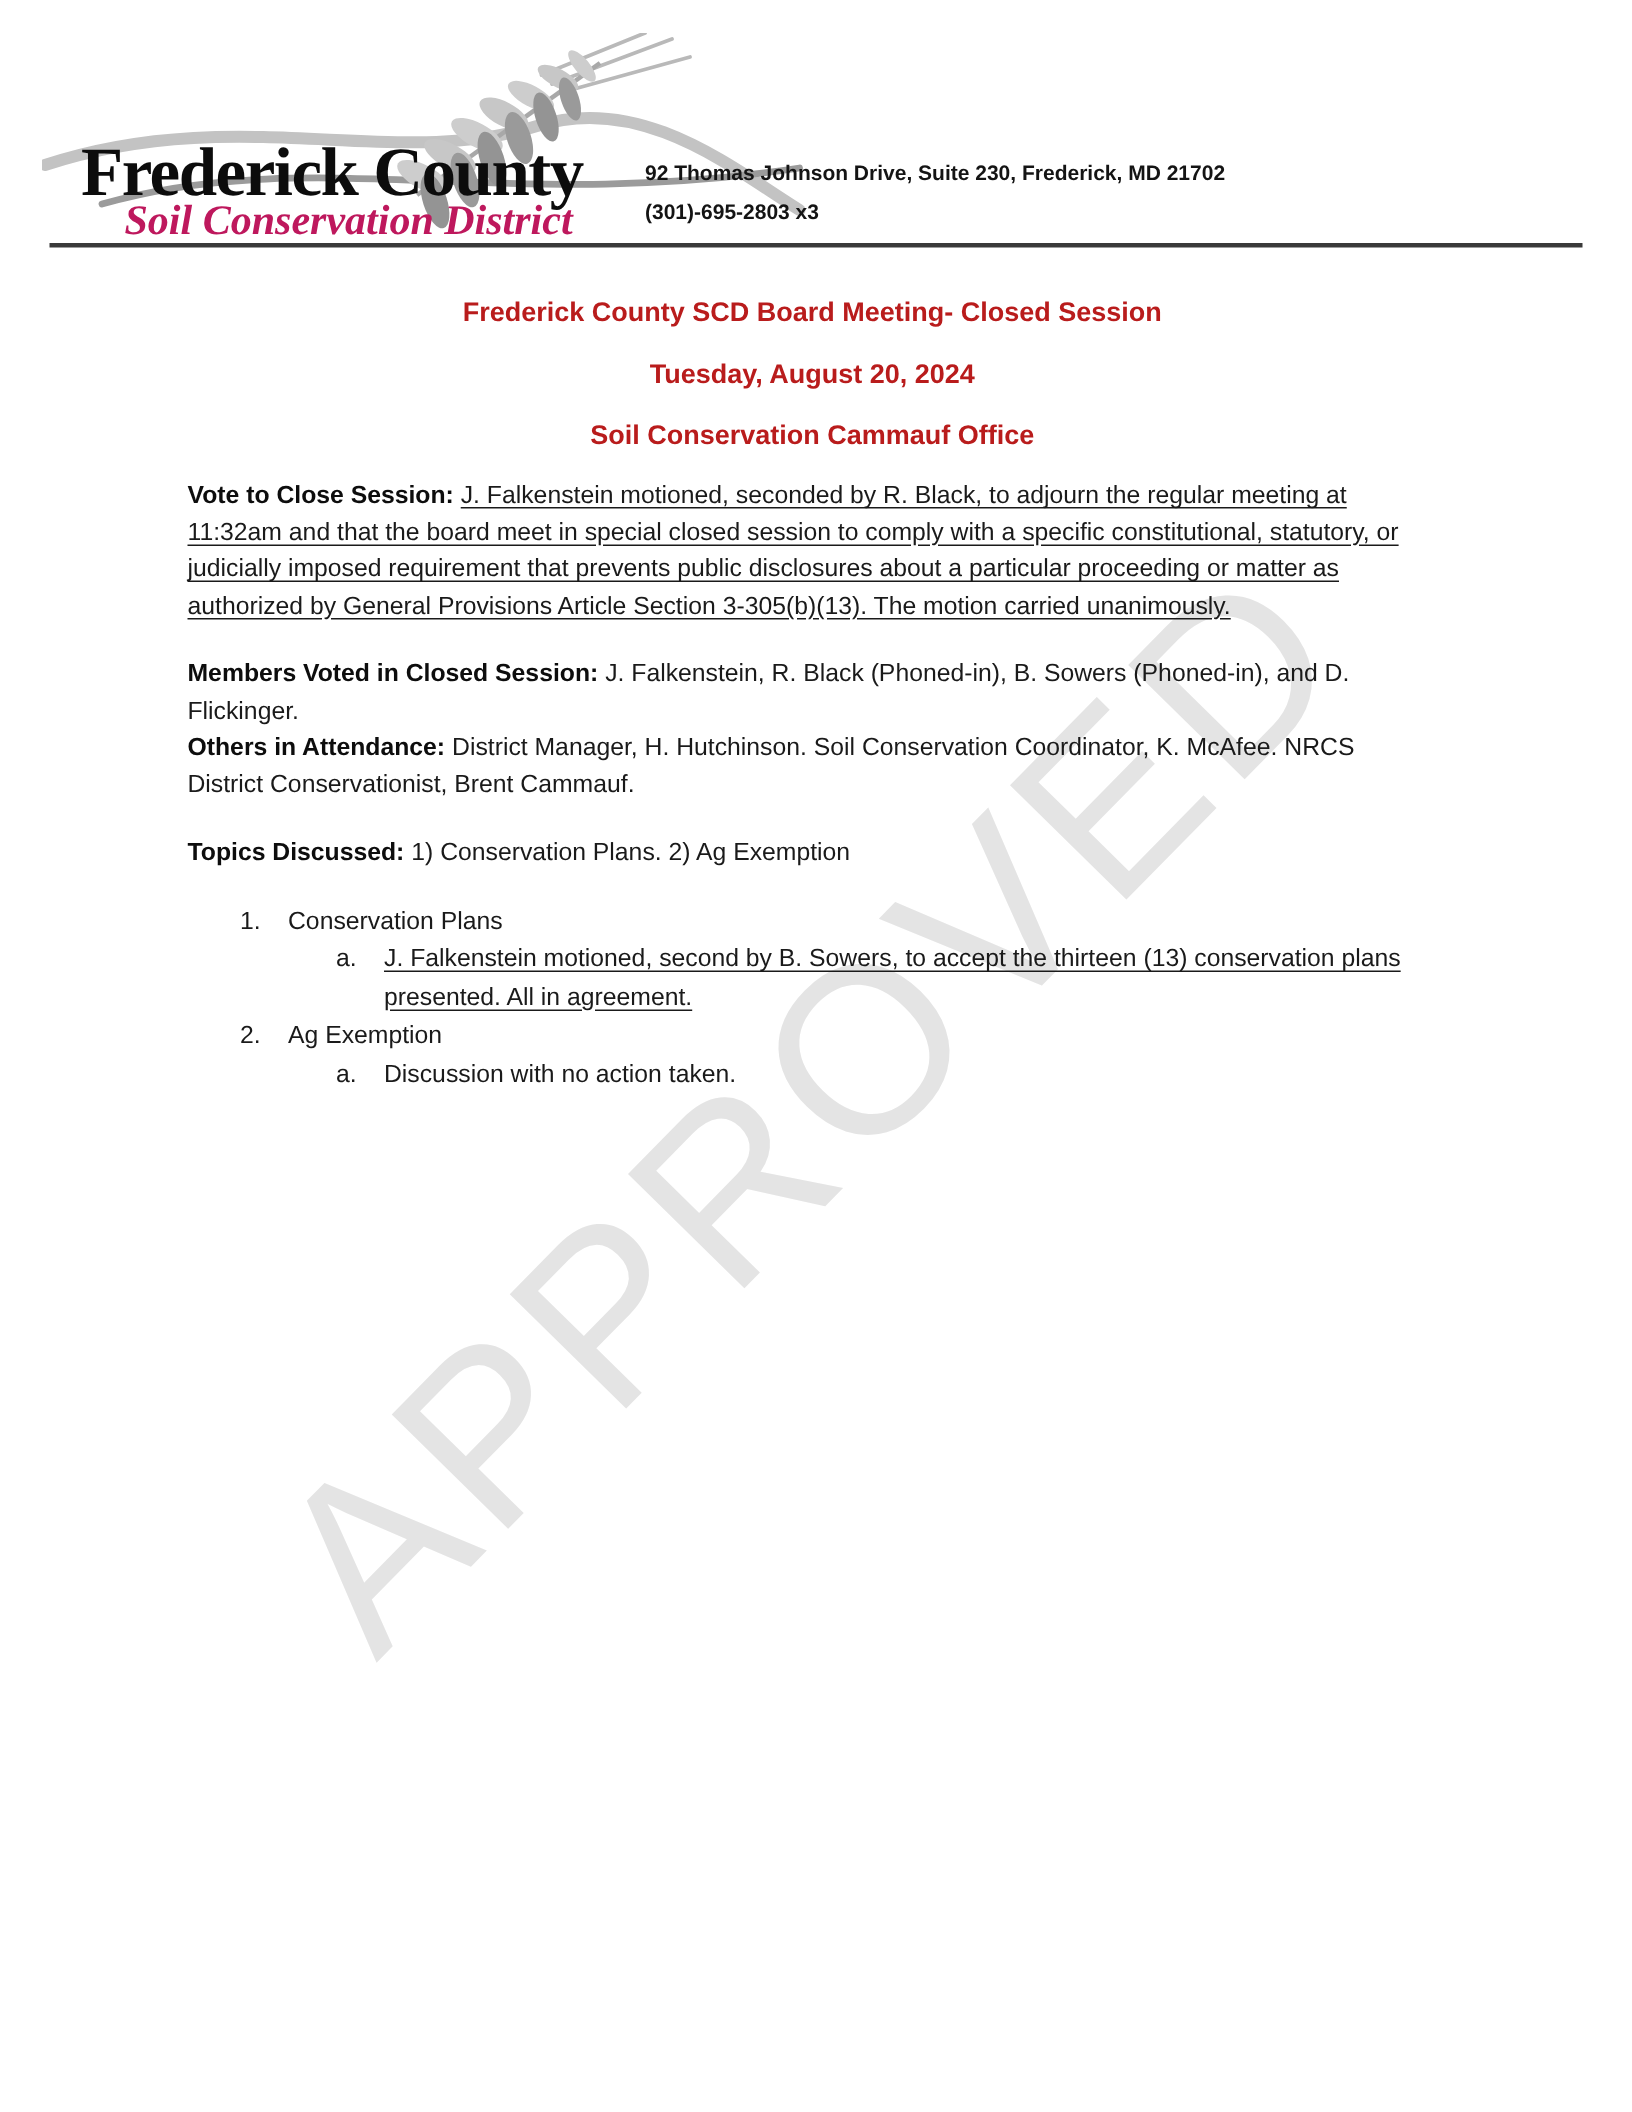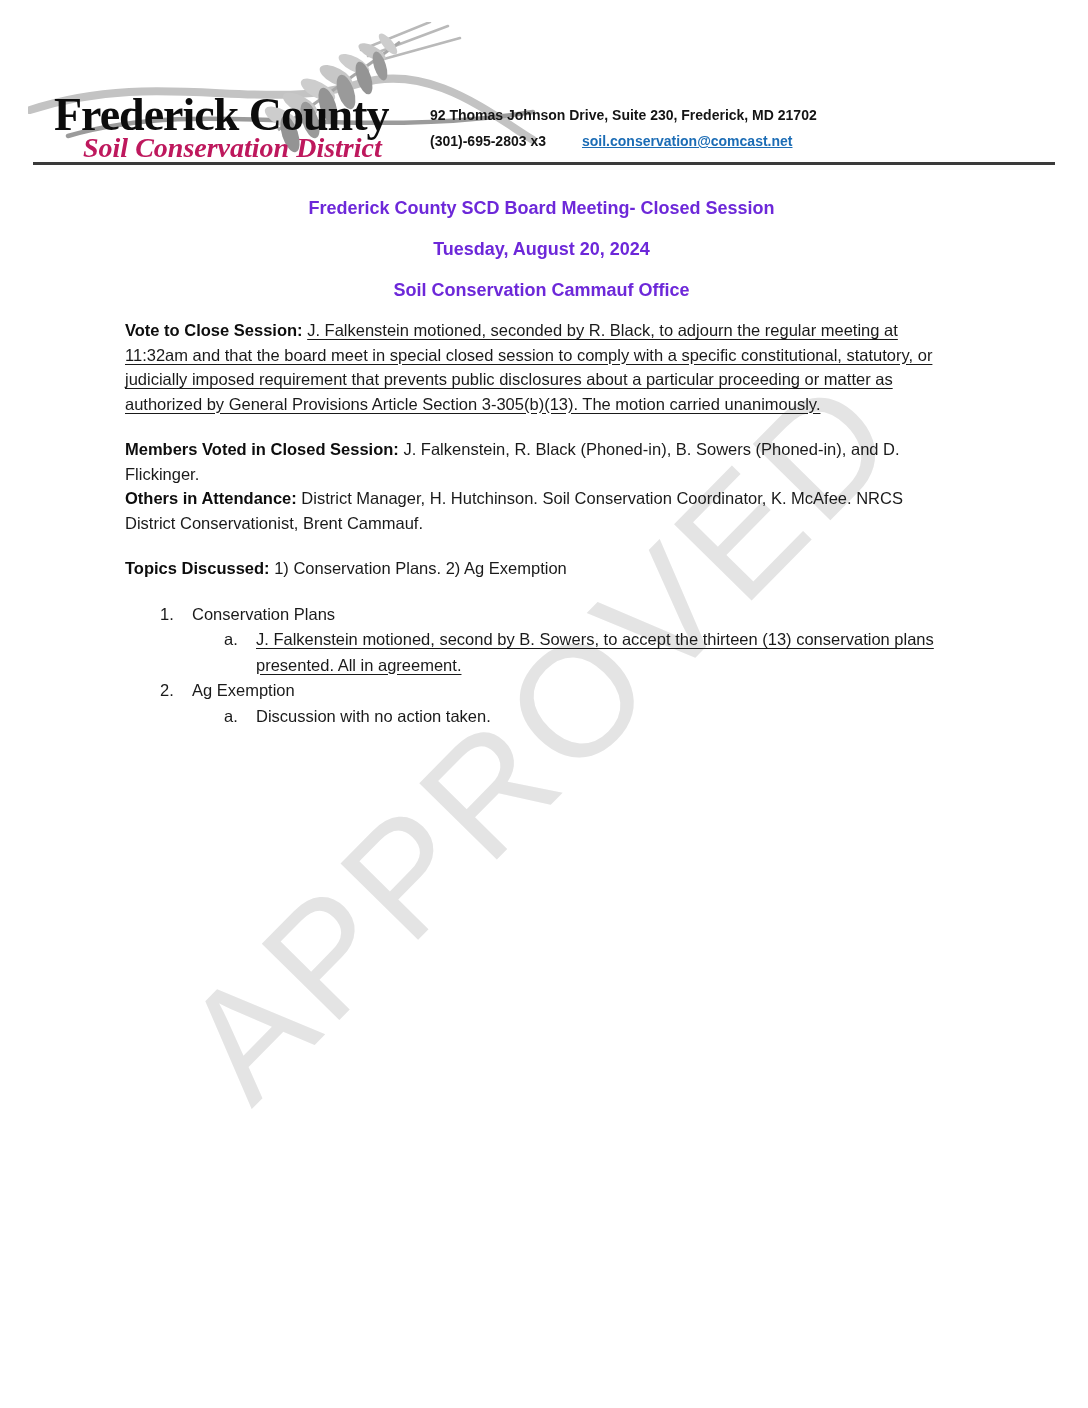--- a/index.html
+++ b/index.html
@@ -54,21 +54,21 @@
     background:#3a3a3a;
   }
 
   
   .content {
     position:absolute; left:125px; top:196px; width:833px; z-index:1;
     font-size:16.5px; line-height:24.5px;
   }
   .title-line {
     text-align:center; font-weight:bold; font-size:18px;
-    line-height:24px; margin-bottom:17px; color:#6d28d9;
+    line-height:24px; margin-bottom:17px; color:#b91c1c;
   }
   .title-line:nth-of-type(3) { margin-bottom:16px; }
   p.para { margin:0 12px 21px 0; }
   .lbl { font-weight:bold; color:#0d0d0d; }
   .ul { text-decoration:underline; text-underline-offset:3px; }
   .gap-after { margin-bottom:50px; }
   .topics-para { margin-bottom:13px; }
 
   .olist { margin:0 0 20px 0; line-height:25.5px; }
   .li-row { display:flex; }
@@ -112,21 +112,20 @@
       </g>
     </svg>
 
     <div class="logo-title">Frederick County</div>
     <div class="logo-subtitle">Soil Conservation District</div>
 
     <div class="contact">
       <div>92 Thomas Johnson Drive, Suite 230, Frederick, MD 21702</div>
       <div class="contact-row2">
         <span>(301)-695-2803 x3</span>
-        <a href="#" class="email-link">soil.conservation@comcast.net</a>
       </div>
     </div>
 
     <div class="header-rule"></div>
   </div>
 
   <div class="content">
 
     <div class="title-line">Frederick County SCD Board Meeting- Closed Session</div>
     <div class="title-line">Tuesday, August 20, 2024</div>

